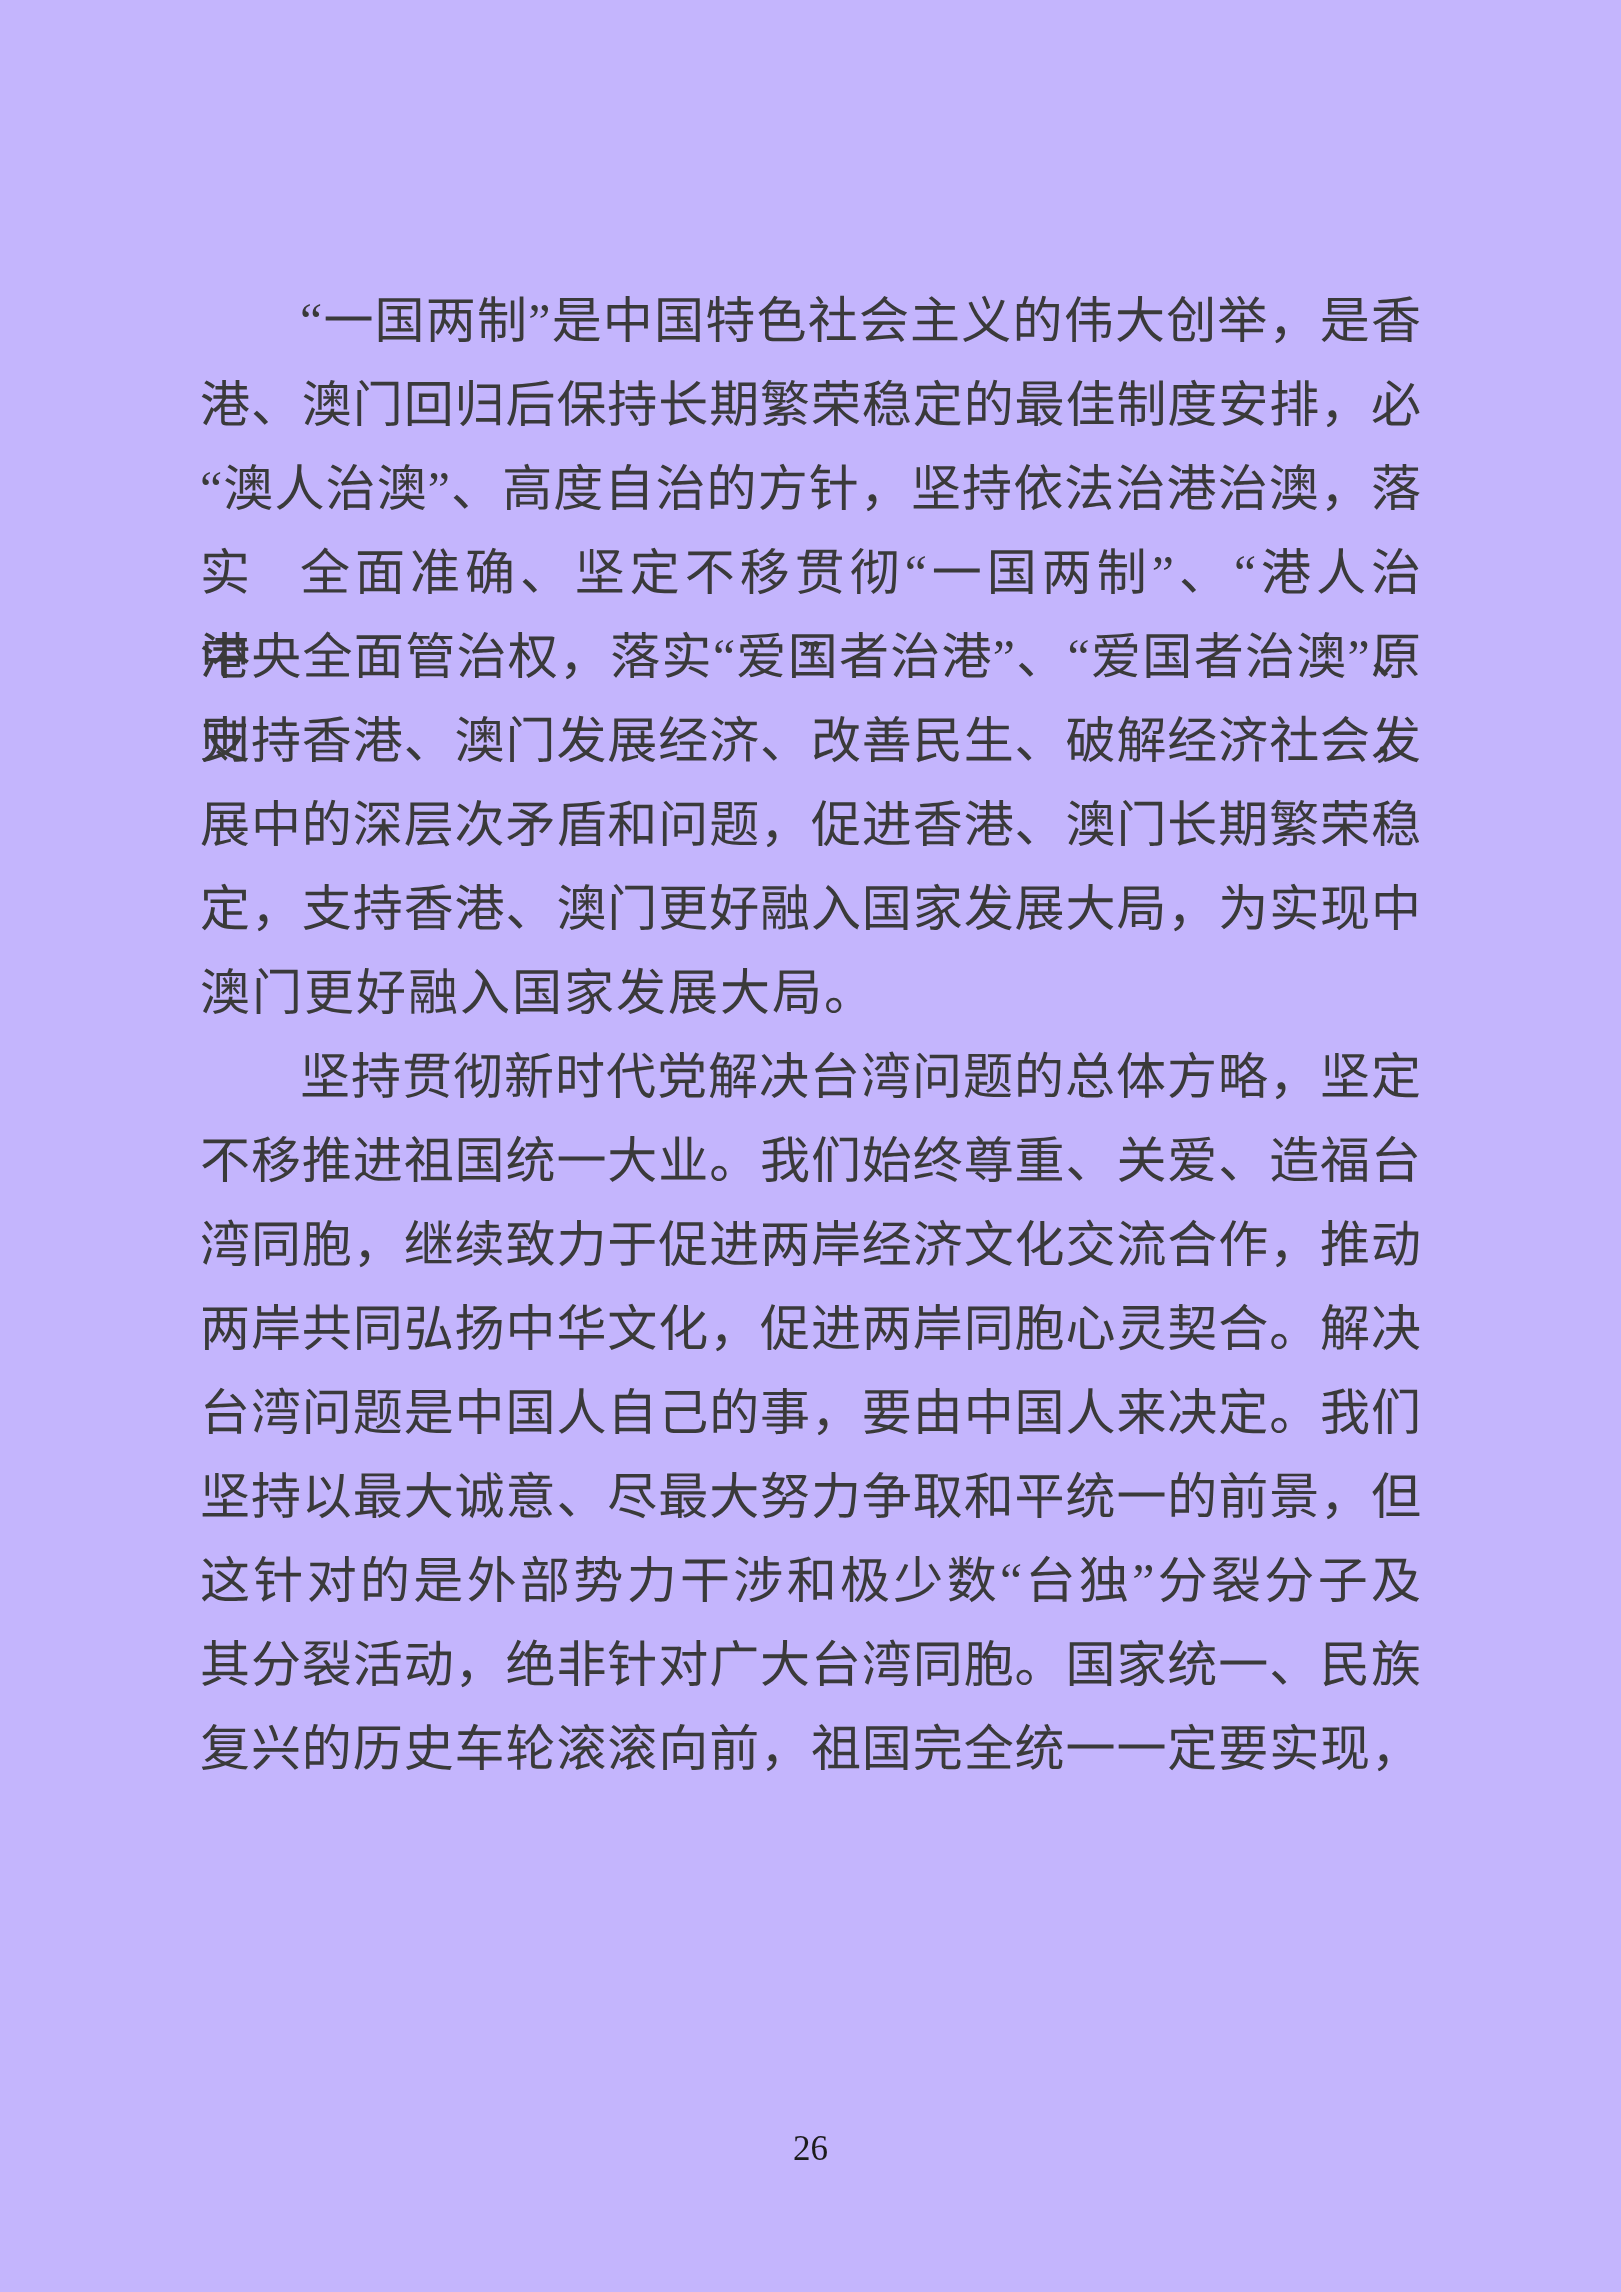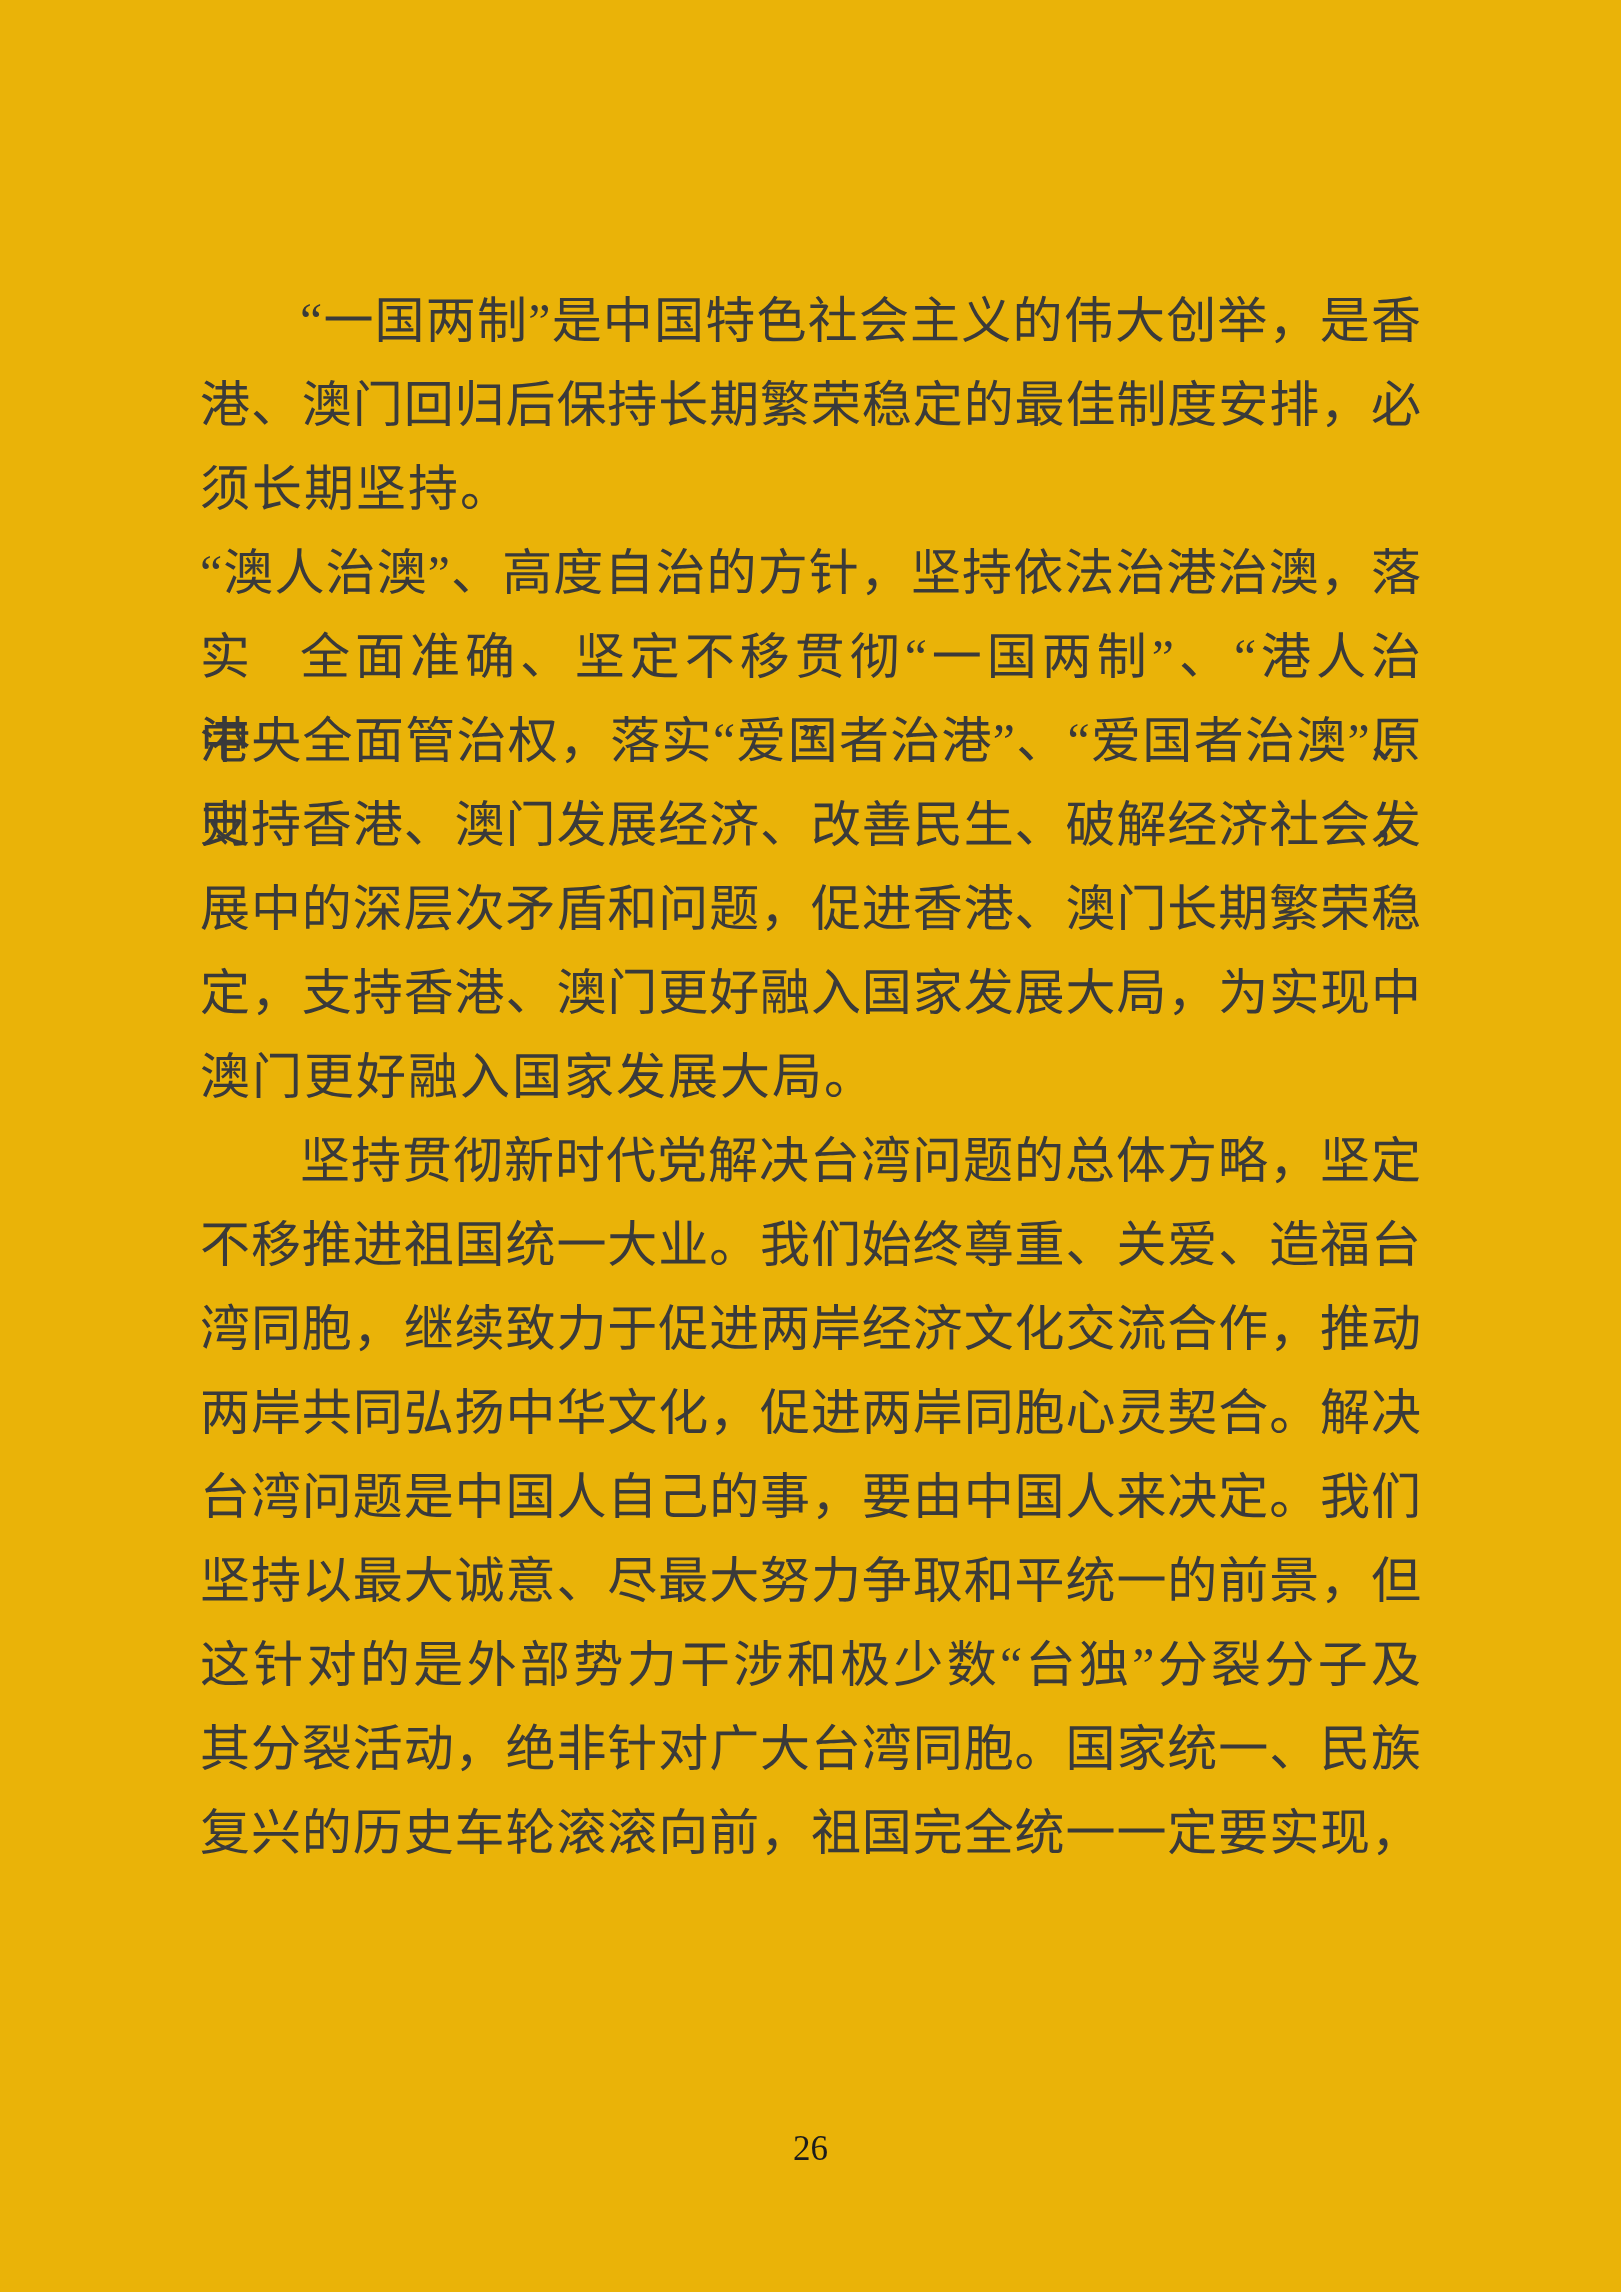--- a/index.html
+++ b/index.html
@@ -4,21 +4,21 @@
 <style>
   html, body {
     margin: 0;
     padding: 0;
     background: #ffffff;
   }
   .page {
     position: relative;
     width: 1621px;
     height: 2293px;
-    background: #eab308;
+    background: #c4b5fd;
     overflow: hidden;
     font-family: "Liberation Serif", "DejaVu Serif", serif;
   }
   .body-text {
     position: absolute;
     left: 200px;
     right: 200px;
     top: 279px;
     color: #3a3a3a;
     font-size: 50px;
@@ -53,21 +53,20 @@
     font-family: "Liberation Serif", "DejaVu Serif", serif;
   }
 </style>
 </head>
 <body>
 
 <div class="page">
   <div class="body-text">
     <div class="line stretch indent">“一国两制”是中国特色社会主义的伟大创举，是香</div>
     <div class="line stretch">港、澳门回归后保持长期繁荣稳定的最佳制度安排，必</div>
-    <div class="line">须长期坚持。</div>
     <div class="line stretch">“澳人治澳”、高度自治的方针，坚持依法治港治澳，落实</div>
     <div class="line stretch indent">全面准确、坚定不移贯彻“一国两制”、“港人治港”、</div>
     <div class="line stretch">中央全面管治权，落实“爱国者治港”、“爱国者治澳”原则，</div>
     <div class="line stretch">支持香港、澳门发展经济、改善民生、破解经济社会发</div>
     <div class="line stretch">展中的深层次矛盾和问题，促进香港、澳门长期繁荣稳</div>
     <div class="line stretch">定，支持香港、澳门更好融入国家发展大局，为实现中</div>
     <div class="line">澳门更好融入国家发展大局。</div>
     <div class="line stretch indent">坚持贯彻新时代党解决台湾问题的总体方略，坚定</div>
     <div class="line stretch">不移推进祖国统一大业。我们始终尊重、关爱、造福台</div>
     <div class="line stretch">湾同胞，继续致力于促进两岸经济文化交流合作，推动</div>

